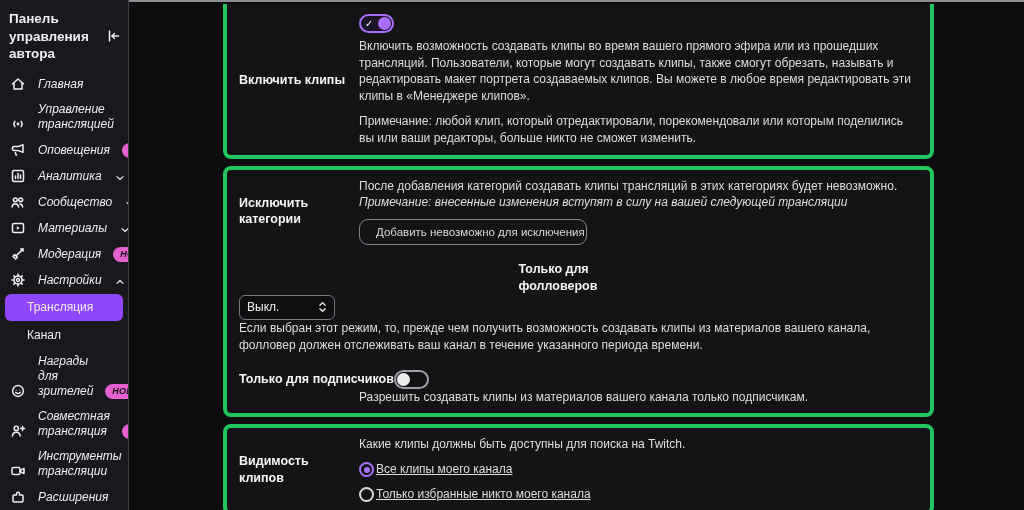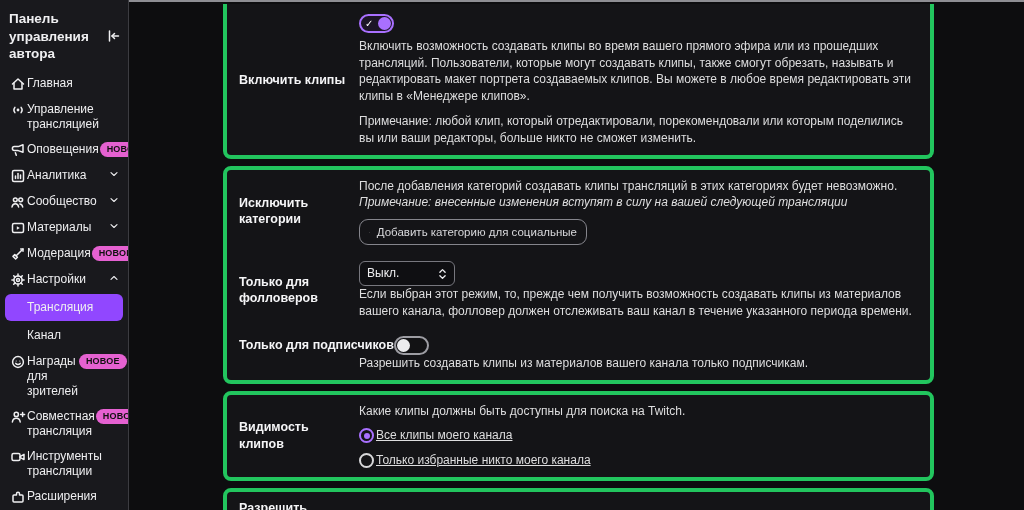--- a/index.html
+++ b/index.html
@@ -17,22 +17,22 @@
     width:129px; flex-shrink:0; height:100%;
     background:#19191d;
     border-right:1px solid #3c3c41;
     padding:8px 5px 0 5px;
     overflow:hidden;
   }
   .sb-header { display:flex; align-items:center; gap:4px; padding:2px 2px 8px 4px; }
   .sb-title { flex:1; font-weight:bold; font-size:13.5px; line-height:1.3; }
   .sb-collapse { flex-shrink:0; cursor:pointer; display:flex; }
   .sb-item {
-    display:flex; align-items:flex-start; gap:1px;
-    padding:5px 3px 5px 4px; border-radius:5px; cursor:pointer;
+    display:flex; align-items:flex-end; gap:12px;
+    padding:5px 3px 5px 4px; border-radius:5px; cursor:pointer;font-style:italic;
   }
   .sb-icon { width:17px; flex-shrink:0; display:flex; justify-content:center; align-items:center; }
   .sb-label { line-height:1.25; font-size:12px; }
   .sb-label.grow { flex:1; }
   .badge {
     background:#e561d1; color:#111;
     font-size:9px; font-weight:bold; letter-spacing:.2px;
     padding:2.5px 7px; border-radius:9px; flex-shrink:0;
   }
   .chev { margin-left:auto; flex-shrink:0; display:flex; }
@@ -54,21 +54,21 @@
   .card {
     background:#141417;
     border:4px solid #22c55e;
     border-radius:8px;
     padding:8px 12px 8px 12px;
     margin-bottom:7px;
     width:100%;
   }
   .card.cut-top { border-top:none; border-top-left-radius:0; border-top-right-radius:0; padding-top:10px; }
   .row { display:flex; align-items:center; }
-  .row + .row { margin-top:16px; }
+  .row + .row { margin-top:16px;flex-direction:column; }
   .row-label {
     width:120px; flex-shrink:0; padding-right:8px;
     font-weight:bold; font-size:12.5px; line-height:1.35; color:#f5f5f7;
   }
   .row-content { flex:1; line-height:1.4; color:#dededf; }
   .row-content p { margin:0; }
   .row-content p + p { margin-top:8px; }
   .italic { font-style:italic; }
   .mt6 { margin-top:6px; } .mt8 { margin-top:8px; }
 
@@ -320,21 +320,21 @@
       <div class="row">
         <div class="row-label">Исключить категории</div>
         <div class="row-content">
           <p>После добавления категорий создавать клипы трансляций в этих категориях будет невозможно.</p>
           <p class="italic" style="margin-top:0;">Примечание: внесенные изменения вступят в силу на вашей следующей трансляции</p>
           <div class="search mt8">
             <svg class="i" width="13" height="13" viewBox="0 0 16 16">
                 <circle cx="6.8" cy="6.8" r="4"></circle>
                 <path d="M9.8 9.8l3.6 3.6"></path>
               </svg>
-            <span>Добавить категорию для социальные</span>
+            <span>Добавить невозможно для исключения</span>
           </div>
         </div>
       </div>
 
       <div class="row">
         <div class="row-label">Только для фолловеров</div>
         <div class="row-content">
           <div class="select">
             <span>Выкл.</span>
             <svg class="i" width="9" height="14" viewBox="0 0 10 16">

